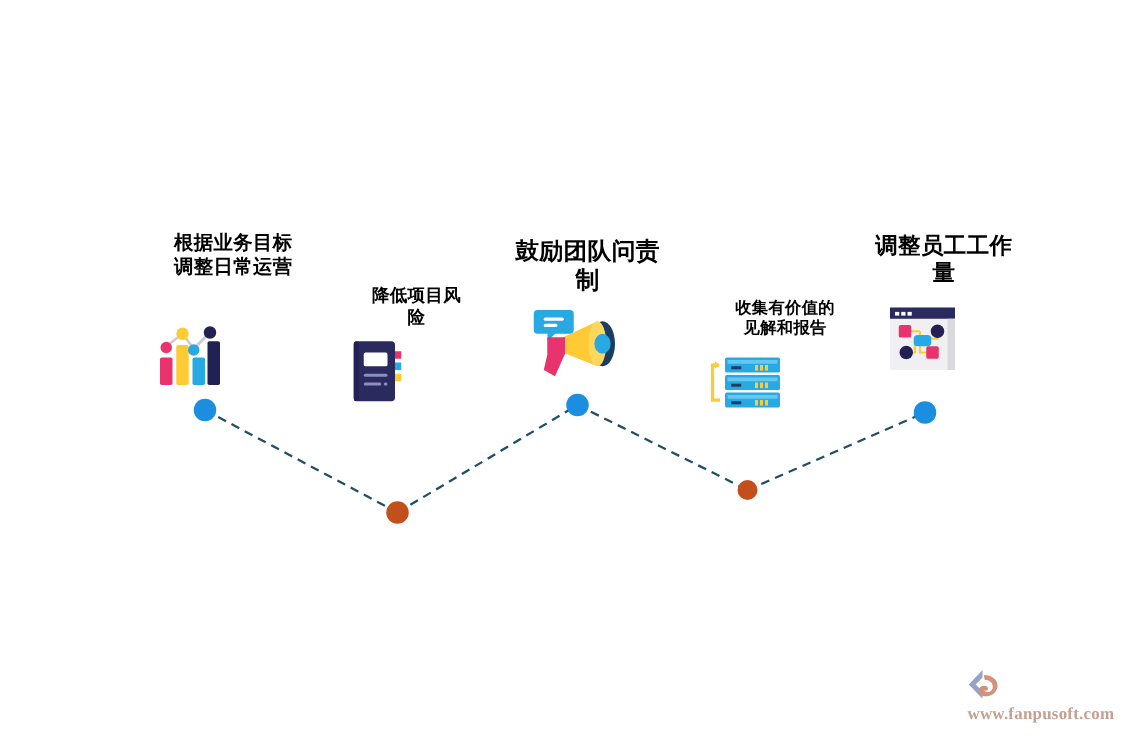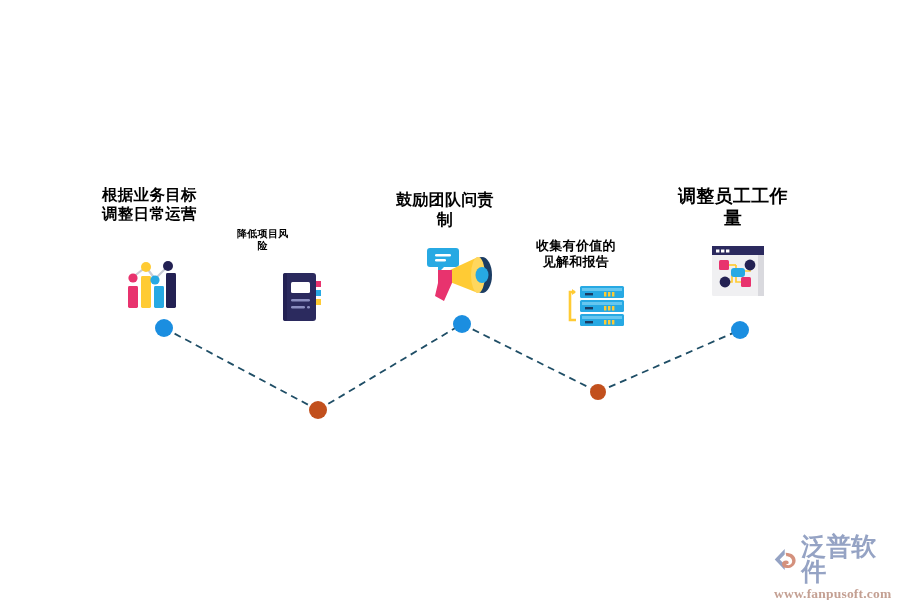--- a/index.html
+++ b/index.html
@@ -28,21 +28,21 @@
     border-radius:50%;
   }
   .node.blue{ background:#1b8ee0; }
   .node.brown{ background:#c2501d; }
 
   
   .step{
     position:absolute;
     display:flex;
     flex-direction:column;
-    align-items:flex-start;
+    align-items:flex-end;
   }
   .step-label{
     font-weight:700;
     color:#000000;
     text-align:center;
     line-height:1.22;
     letter-spacing:.3px;
     white-space:pre-line;
   }
   .step-icon{
@@ -113,37 +113,37 @@
       <rect x="6" y="28" width="10" height="22" rx="1.4" fill="#e8336e"></rect>
       <rect x="19" y="18" width="10" height="32" rx="1.4" fill="#ffcb34"></rect>
       <rect x="32" y="28" width="10" height="22" rx="1.4" fill="#27a9e3"></rect>
       <rect x="44" y="15" width="10" height="35" rx="1.4" fill="#232153"></rect>
       <circle cx="11" cy="20" r="4.6" fill="#e8336e"></circle>
       <circle cx="24" cy="9" r="5.0" fill="#ffcb34"></circle>
       <circle cx="33" cy="22" r="4.6" fill="#27a9e3"></circle>
       <circle cx="46" cy="8" r="5.0" fill="#232153"></circle>
     </svg></div>
       <div class="step" style="left: 237px; top: 228px; width: 132px;">
-        <div class="step-label" style="font-size: 10px;">降低项目风
+        <div class="step-label" style="font-size: 14px;">降低项目风
 险</div>
       </div>
       <div class="step-icon" style="position: absolute; left: 280px; top: 262px;">
     <svg width="48" height="58" viewBox="0 0 48 58">
       <rect x="33" y="13" width="8" height="6" fill="#e8336e"></rect>
       <rect x="33" y="22" width="8" height="6" fill="#27a9e3"></rect>
       <rect x="33" y="31" width="8" height="6" fill="#ffcb34"></rect>
       <rect x="3" y="5" width="33" height="48" rx="3" fill="#2b2a5e"></rect>
       <rect x="3" y="5" width="4" height="48" rx="2" fill="#232153"></rect>
       <rect x="11" y="14" width="19" height="11" rx="1.5" fill="#ffffff"></rect>
       <rect x="11" y="31" width="19" height="2.4" rx="1.2" fill="#8b8ec0"></rect>
       <rect x="11" y="38" width="14" height="2.4" rx="1.2" fill="#8b8ec0"></rect>
       <rect x="27" y="38" width="3" height="2.4" rx="1.2" fill="#8b8ec0"></rect>
     </svg></div>
       <div class="step" style="left: 396px; top: 190px; width: 132px;">
-        <div class="step-label" style="font-size: 16px;">鼓励团队问责
+        <div class="step-label" style="font-size: 19px;">鼓励团队问责
 制</div>
       </div>
       <div class="step-icon" style="position: absolute; left: 424px; top: 238px;">
     <svg width="74" height="62" viewBox="0 0 74 62">
       <path d="M6 4 h26 a3 3 0 0 1 3 3 v13 a3 3 0 0 1 -3 3 h-12 l-6 6 v-6 h-8 a3 3 0 0 1 -3 -3 v-13 a3 3 0 0 1 3 -3 z" fill="#27a9e3"></path>
       <rect x="11" y="10" width="16" height="2.6" rx="1.3" fill="#ffffff"></rect>
       <rect x="11" y="15" width="11" height="2.6" rx="1.3" fill="#ffffff"></rect>
       <ellipse cx="58" cy="31" rx="10" ry="18" fill="#1b3c63"></ellipse>
       <path d="M26 26 L54 13 L54 49 L26 38 Z" fill="#ffcb34"></path>
       <ellipse cx="54" cy="31" rx="7" ry="18" fill="#ffd75e"></ellipse>
@@ -215,18 +215,17 @@
   <div id="logo">
     <div id="logo-row">
       <svg width="30" height="27" viewBox="0 0 30 27">
         <path d="M3 13.5 L14 2 L14 8 L8.5 13.5 L14 19 L14 25 Z" fill="#95a3c4"></path>
         <path d="M15 6 C22 6 26 10 26 14.5 C26 19.5 21.5 23 16.5 23 C13 23 11 21 11 18.5
                  C11 16 13 14.5 15.5 14.5 C17.2 14.5 18.4 15.4 18.4 16.7
                  C18.4 17.8 17.6 18.5 16.6 18.5 C16 18.5 15.5 18.2 15.2 17.8
                  C15.6 18.9 16.7 19.7 18.1 19.7 C20.4 19.7 22.2 17.9 22.2 15.4
                  C22.2 12.3 19.6 9.8 15.8 9.8 Z" fill="#d4917d"></path>
       </svg>
-      <span id="logo-cn">泛普软件</span>
     </div>
     <div id="logo-url">www.fanpusoft.com</div>
   </div>
 
 </div>
 
 </body></html>

